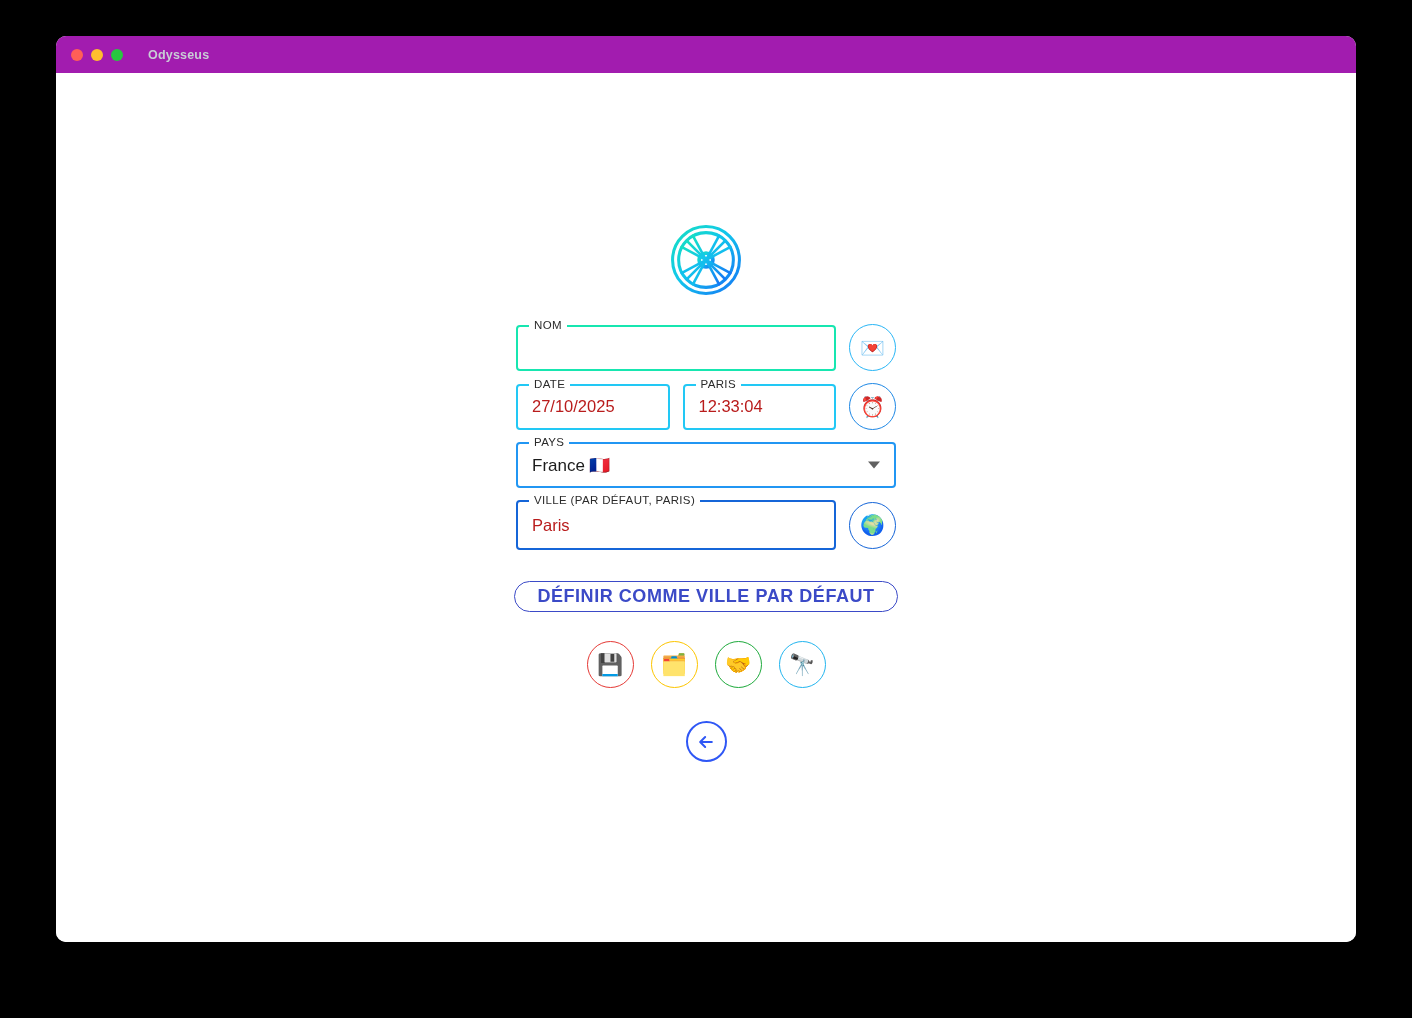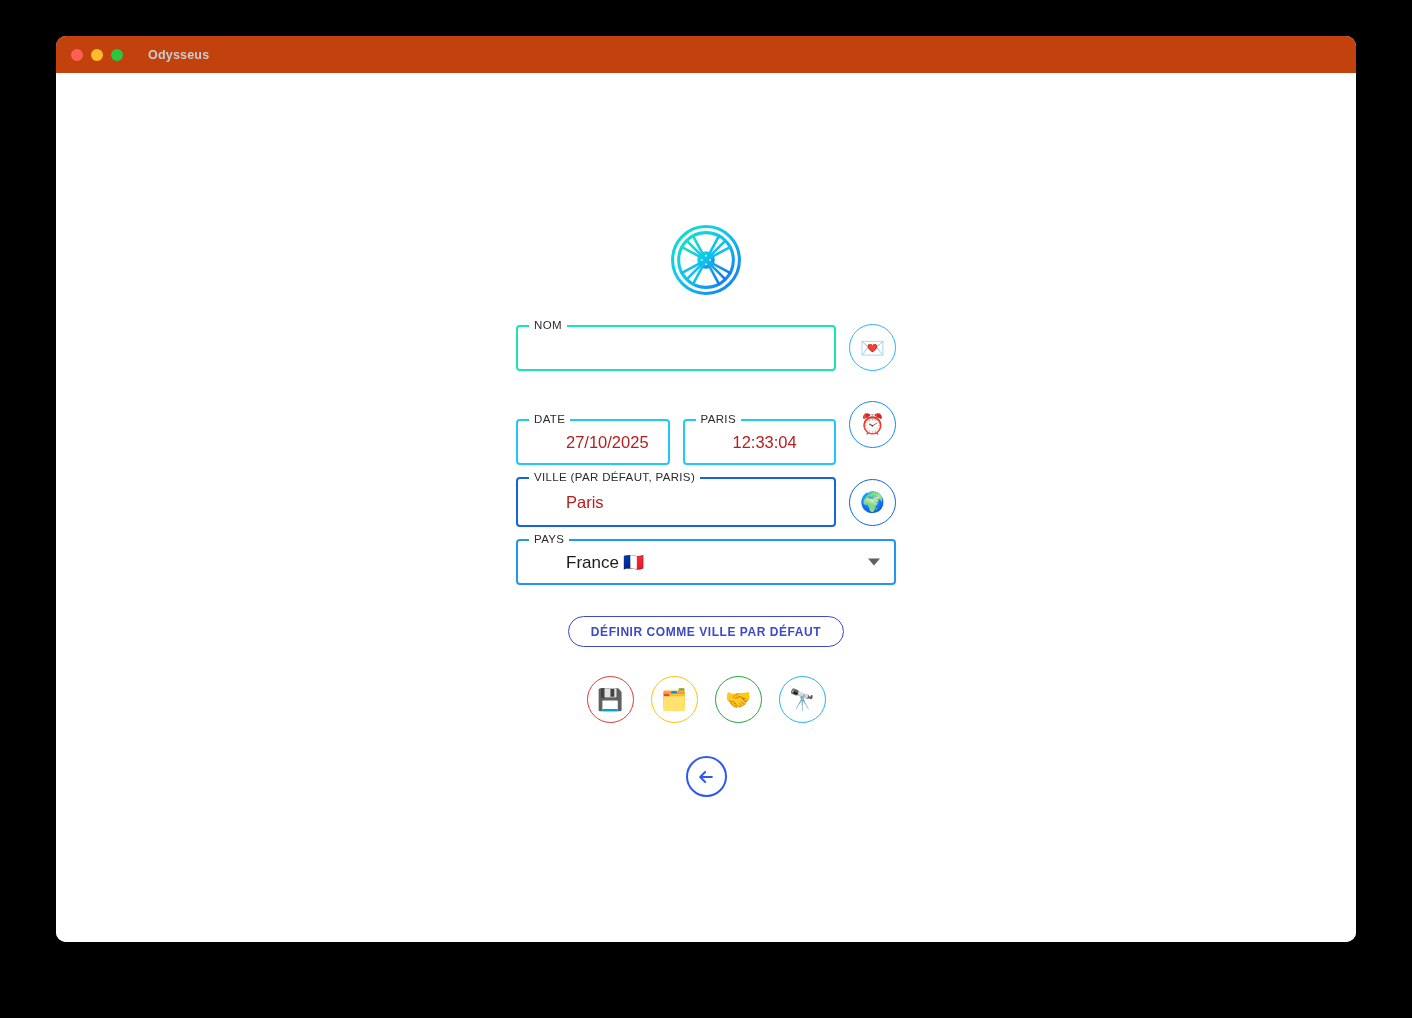--- a/index.html
+++ b/index.html
@@ -21,21 +21,21 @@
     background: #ffffff;
     border-radius: 10px;
     overflow: hidden;
     display: flex;
     flex-direction: column;
   }
 
   
   #titlebar {
     height: 37px;
-    background: #c2410c;
+    background: #a21caf;
     display: flex;
     align-items: center;
     padding-left: 15px;
     flex: none;
   }
   .traffic-lights { display: flex; align-items: center; gap: 8px; }
   .tl { width: 12px; height: 12px; border-radius: 50%; display: block; }
   .tl.red    { background: #ff5f57; }
   .tl.yellow { background: #ffbd2e; }
   .tl.green  { background: #28c840; }
@@ -83,21 +83,20 @@
 
   
   .field {
     position: relative;
     flex: 1;
     height: 46px;
     border: 2px solid #00c4ff;
     border-radius: 4px;
     background: #fff;
     display: flex;
-    padding-left: 34px;
   }
   .field.green  { border-color: #17e6b0; }
   .field.cyan   { border-color: #22c8f5; }
   .field.blue   { border-color: #1565d8; }
   .field.sky    { border-color: #2196f3; }
 
   .field > .legend {
     position: absolute;
     top: -8px;
     left: 11px;
@@ -159,32 +158,32 @@
     font-size: 20px;
     cursor: pointer;
     flex: none;
     line-height: 1;
   }
   .icon-btn-circle.c-blue  { border-color: #1e88e5; }
   .icon-btn-circle.c-sky   { border-color: #29b6f6; }
   .icon-btn-circle.c-royal { border-color: #1565d8; }
 
   
-  .row.two .field { flex: 1; margin-top: 36px; }
+  .row.two .field { flex: 1; }
 
   
   #default-city-btn {
     margin-top: 19px;
     height: 31px;
     padding: 0 22px;
     border: 1.4px solid #3b4ac7;
     border-radius: 16px;
     background: #fff;
     color: #3b4ac7;
-    font-size: 12px;
+    font-size: 18px;
     font-weight: bold;
     letter-spacing: .55px;
     cursor: pointer;
     font-family: "Liberation Sans", sans-serif;
     white-space: nowrap;
   }
 
   
   #action-row {
     margin-top: 29px;
@@ -290,35 +289,35 @@
           <div class="field cyan">
             <span class="legend">PARIS</span>
             <input class="value" type="text" value="12:33:04" style="">
           </div>
           <button class="icon-btn-circle c-blue">
             <span>⏰</span>
           </button>
         </div>
 
         <div class="row">
-          <div class="field blue tall">
-            <span class="legend">VILLE (PAR DÉFAUT, PARIS)</span>
-            <input class="value" type="text" value="Paris" style="">
-          </div>
-          <button class="icon-btn-circle c-royal">
-            <span>🌍</span>
-          </button>
-        </div>
-
-        <div class="row">
           <div class="field sky select-field" style="flex:1 1 100%;">
             <span class="legend">PAYS</span>
             <div class="select-display">France 🇫🇷</div>
             <span class="chevron"></span>
           </div>
+        </div>
+
+        <div class="row">
+          <div class="field blue tall">
+            <span class="legend">VILLE (PAR DÉFAUT, PARIS)</span>
+            <input class="value" type="text" value="Paris" style="">
+          </div>
+          <button class="icon-btn-circle c-royal">
+            <span>🌍</span>
+          </button>
         </div>
       </div>
 
       <button id="default-city-btn">DÉFINIR COMME VILLE PAR DÉFAUT</button>
 
       <div id="action-row">
         <button class="action-btn b-red">
           <span>💾</span>
         </button>
         <button class="action-btn b-amber">

